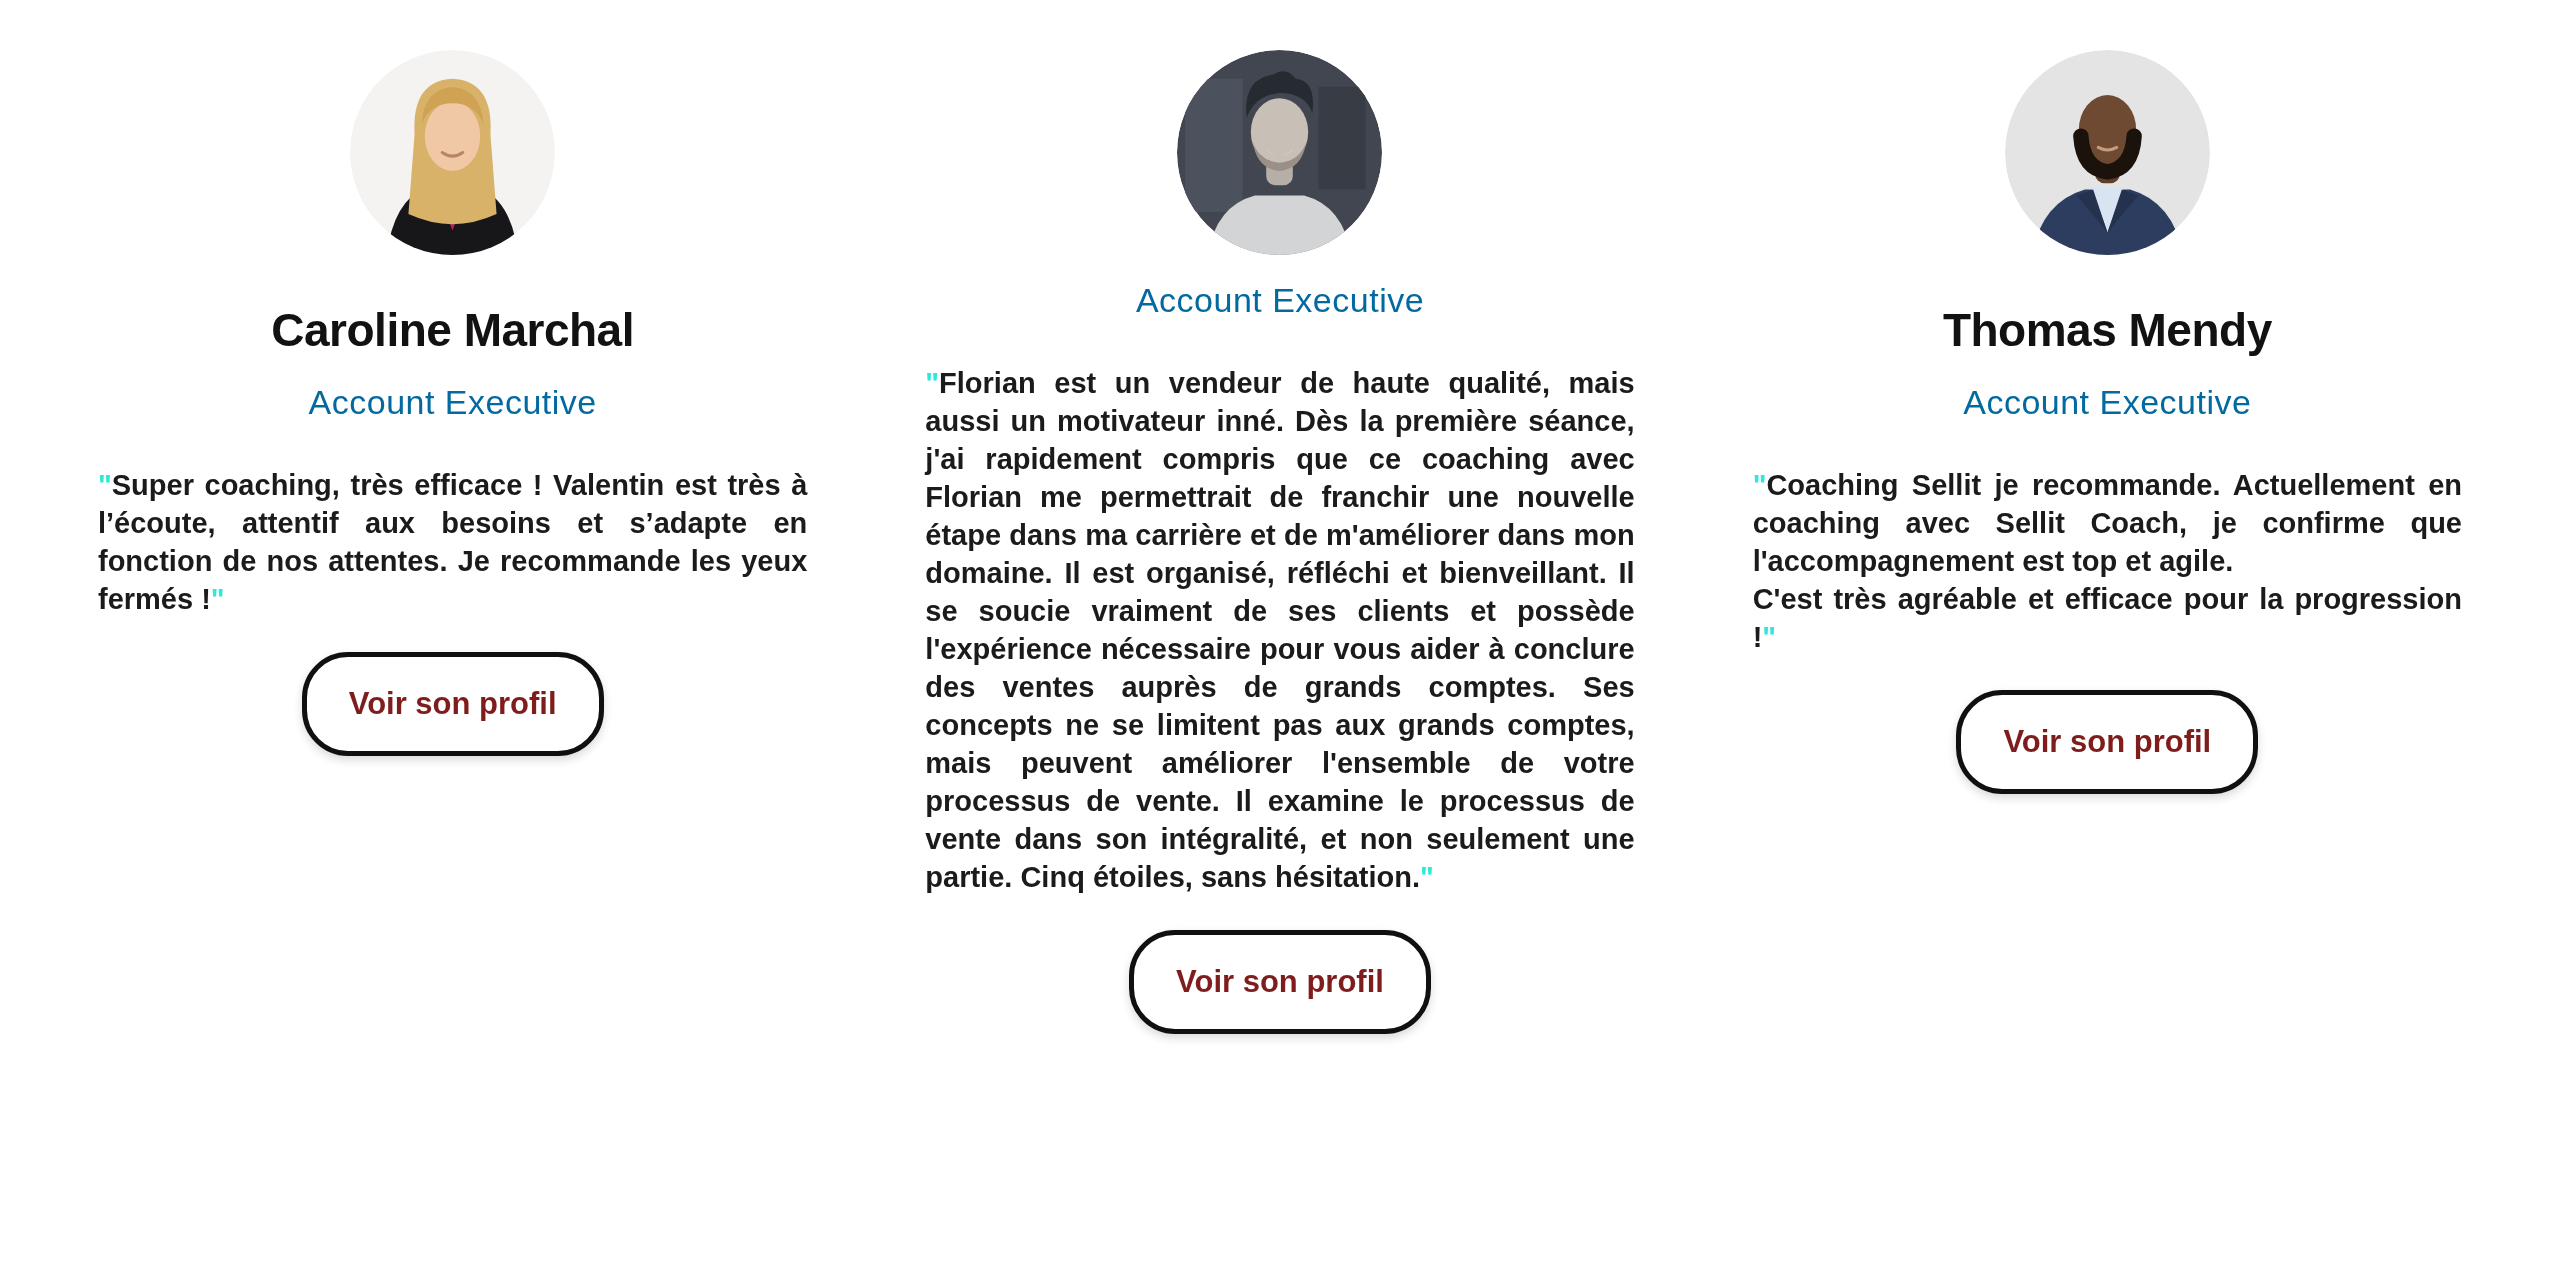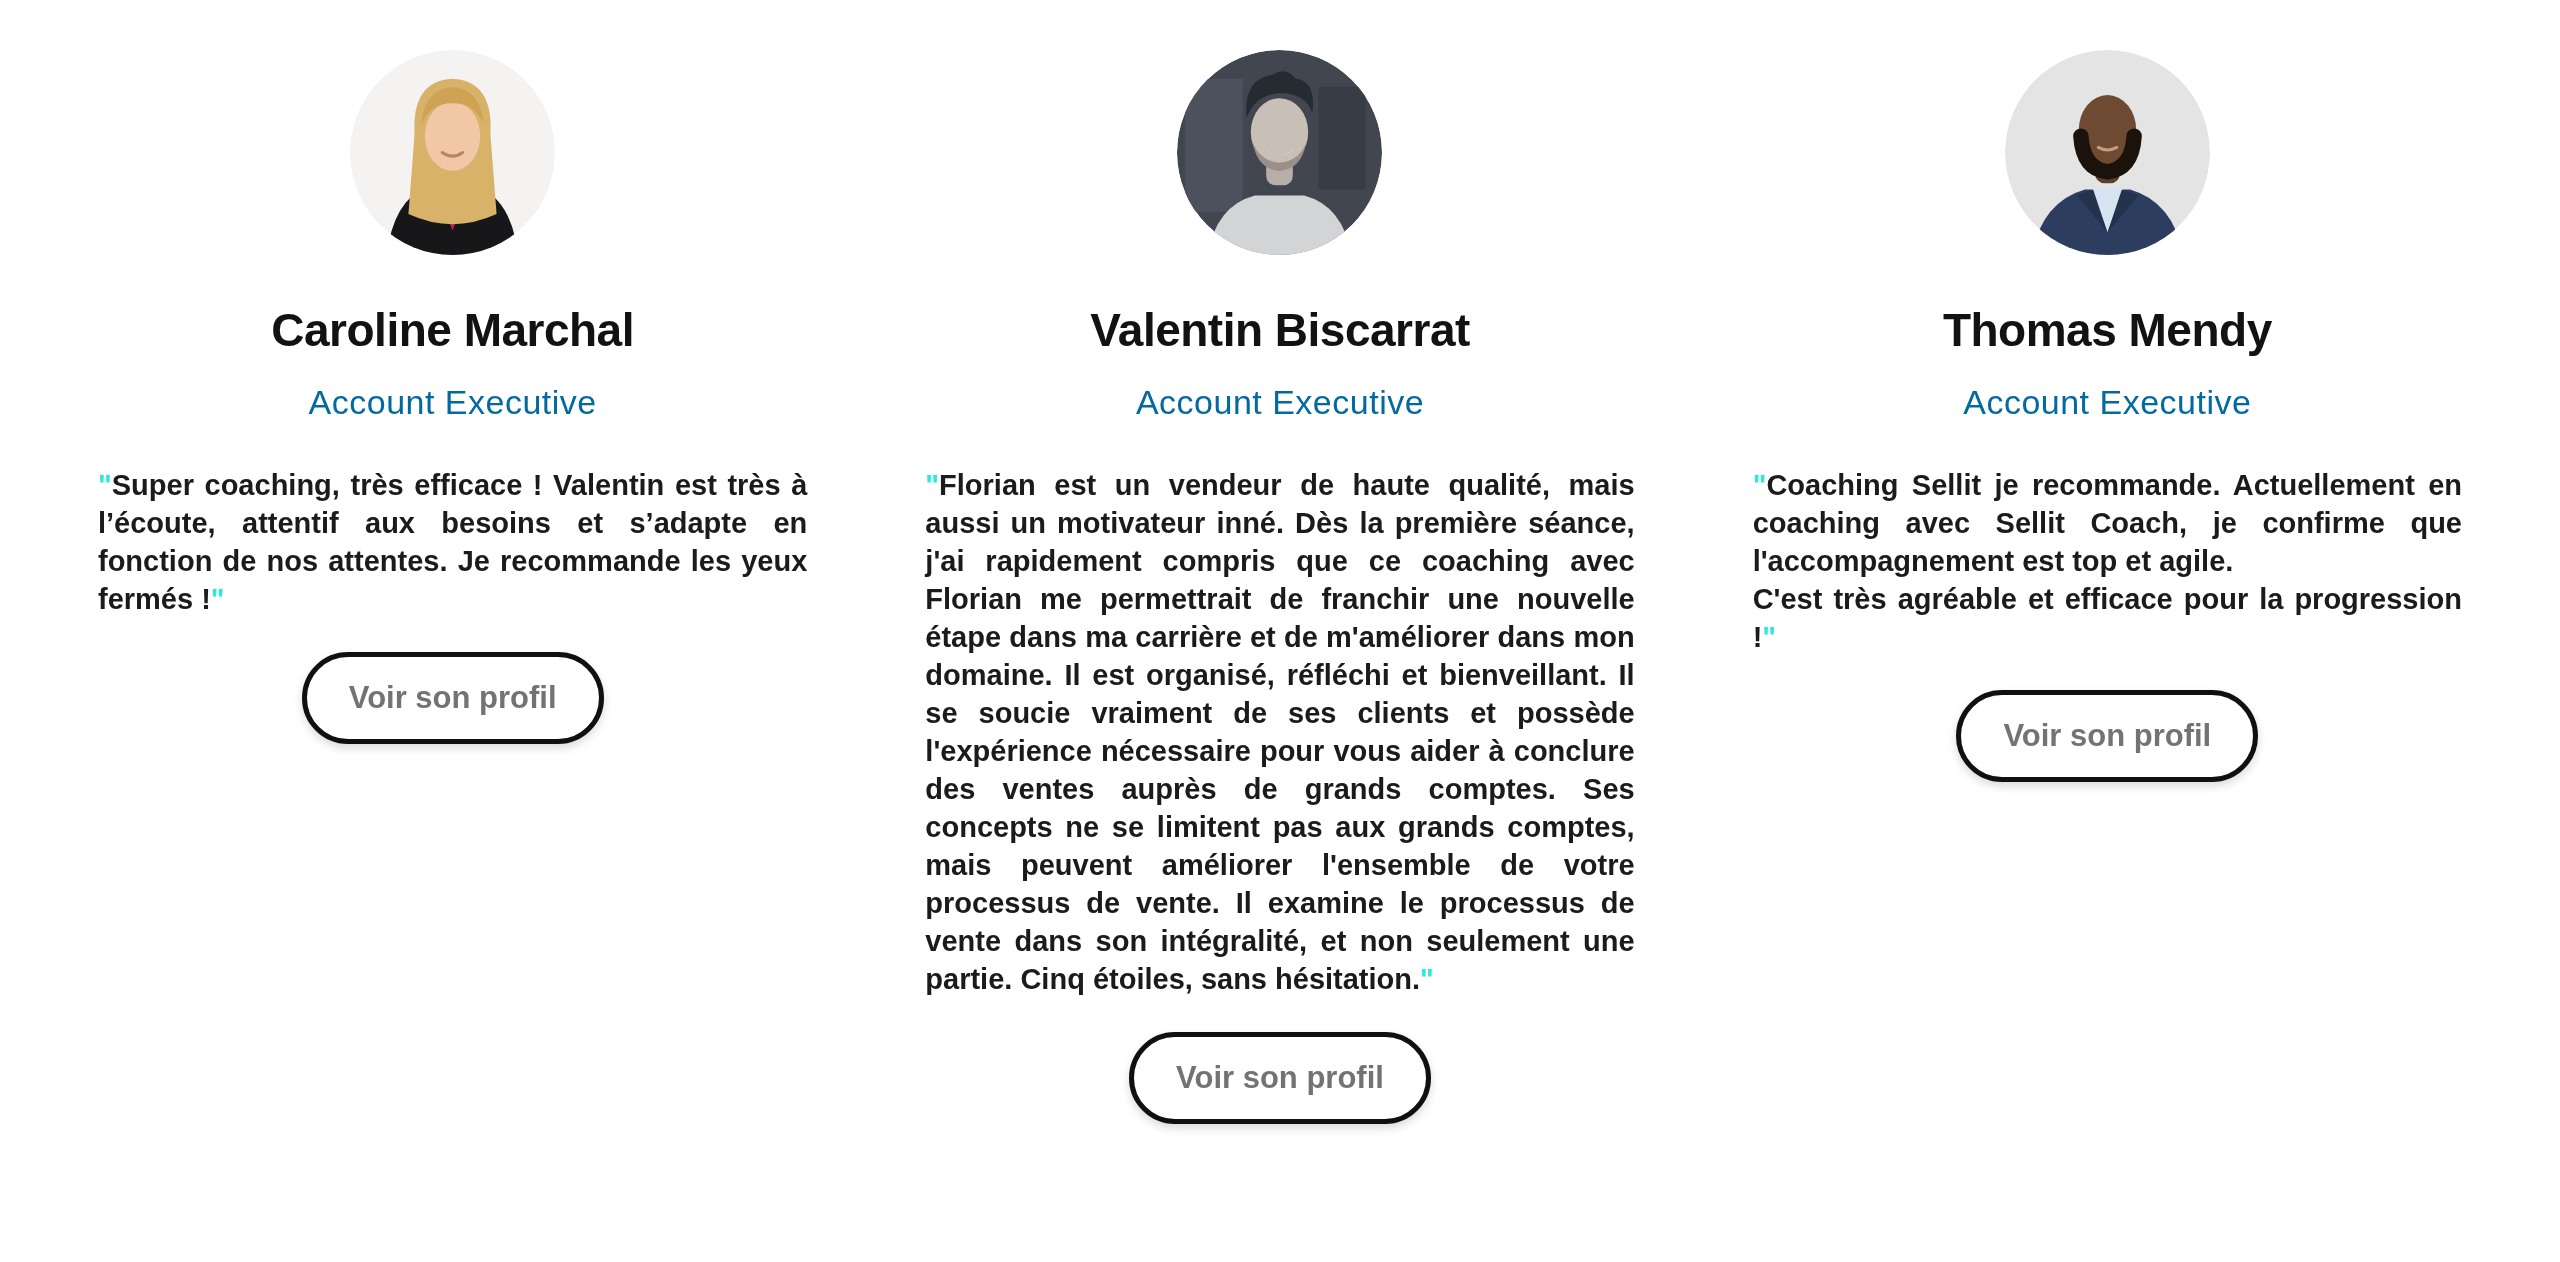--- a/index.html
+++ b/index.html
@@ -51,29 +51,29 @@
     font-size: 29px;
     font-weight: 700;
     line-height: 38px;
     text-align: justify;
     color: #1b1b1b;
   }
   .quote .qmark { color: #2ce9db; }
   .quote .qtext { white-space: pre-line; }
   .profile-btn {
     margin-top: 34px;
-    height: 92px;
+    height: 104px;
     padding: 0 42px;
     background: #ffffff;
     border: 5px solid #101010;
     border-radius: 46px;
     font-family: "Liberation Sans", sans-serif;
     font-size: 31px;
     font-weight: 700;
-    color: #737373;
+    color: #7f1d1d;
     line-height: 80px;
     cursor: pointer;
     box-shadow: 0 4px 10px rgba(0,0,0,0.15);
   }
 </style>
 </head>
 <body>
 
 <div class="testimonials">
 
@@ -102,21 +102,20 @@
         <rect x="8" y="28" width="56" height="130" fill="#4c525d"></rect>
         <rect x="138" y="36" width="46" height="100" fill="#373c45"></rect>
         <path d="M30,200 Q38,152 76,142 L124,142 Q162,152 170,200 Z" fill="#d2d4d5"></path>
         <rect x="87" y="106" width="26" height="26" rx="9" fill="#b7aea7"></rect>
         <ellipse cx="100" cy="80" rx="28" ry="33" fill="#c8bfb7"></ellipse>
         <path d="M74,90 Q78,116 100,118 Q122,116 126,90 Q120,108 100,110 Q80,108 74,90 Z" fill="#9a9089"></path>
         <path d="M86,96 Q100,110 114,96 Q108,103 100,103 Q92,103 86,96 Z" fill="#f4f2f0"></path>
         <path d="M68,66 Q64,28 94,24 Q106,16 116,28 Q136,30 132,62 Q126,42 100,42 Q76,44 68,66 Z" fill="#262a31"></path>
       </svg>
     </div>
-    <div class="name">Valentin Biscarrat</div>
     <div class="role">Account Executive</div>
     <p class="quote"><span class="qmark">"</span><span class="qtext">Florian est un vendeur de haute qualité, mais aussi un motivateur inné. Dès la première séance, j'ai rapidement compris que ce coaching avec Florian me permettrait de franchir une nouvelle étape dans ma carrière et de m'améliorer dans mon domaine. Il est organisé, réfléchi et bienveillant. Il se soucie vraiment de ses clients et possède l'expérience nécessaire pour vous aider à conclure des ventes auprès de grands comptes. Ses concepts ne se limitent pas aux grands comptes, mais peuvent améliorer l'ensemble de votre processus de vente. Il examine le processus de vente dans son intégralité, et non seulement une partie. Cinq étoiles, sans hésitation.</span><span class="qmark">"</span></p>
     <button class="profile-btn">Voir son profil</button>
   </div>
 
   <div class="card">
     <div class="avatar">
       <svg viewBox="0 0 200 200" aria-hidden="true">
         <circle cx="100" cy="100" r="100" fill="#e4e4e4"></circle>
         <path d="M26,200 Q36,148 78,136 L122,136 Q164,148 174,200 Z" fill="#2d3d60"></path>

